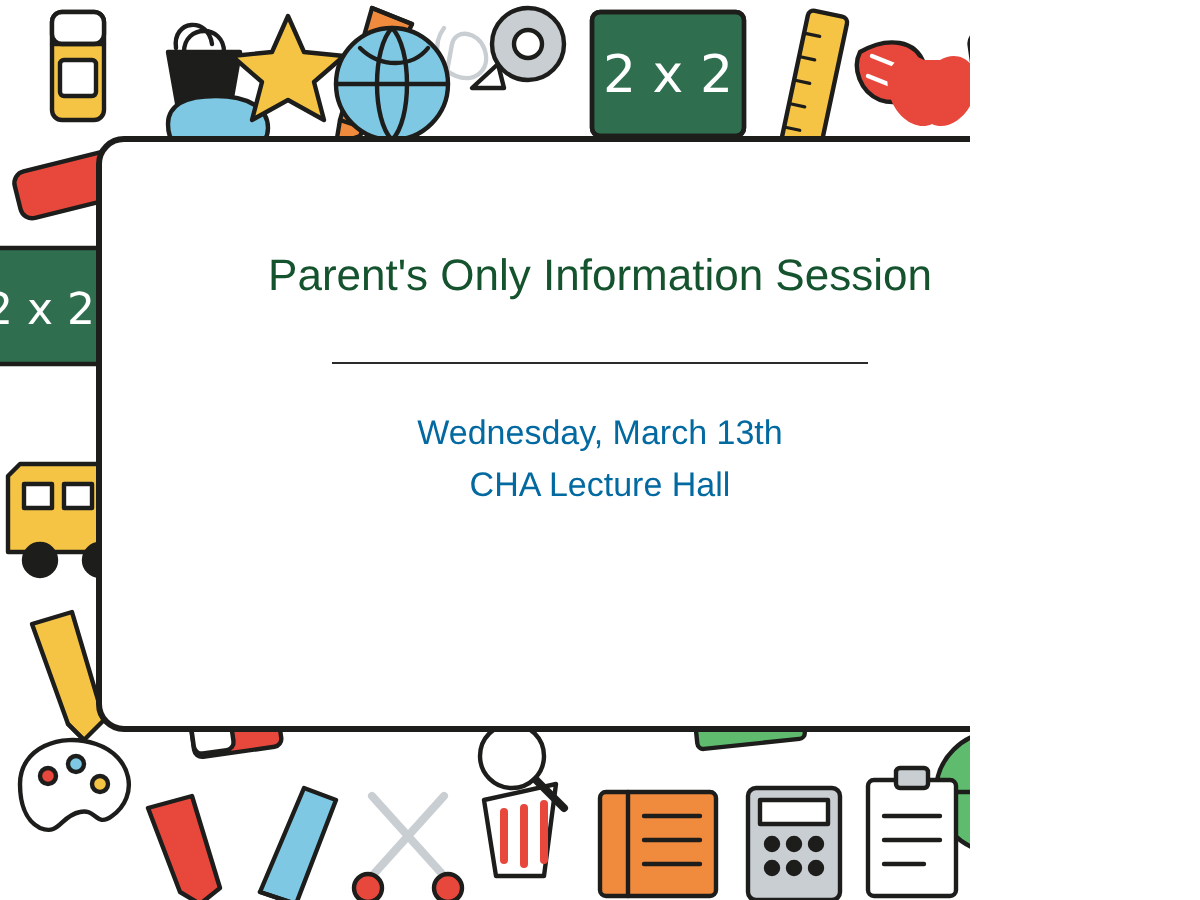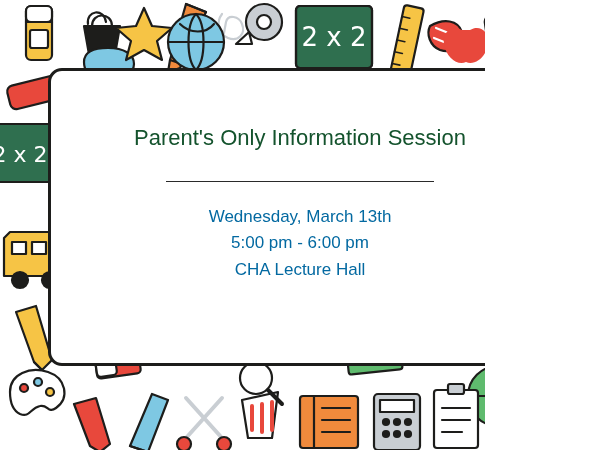--- a/index.html
+++ b/index.html
@@ -331,18 +331,17 @@
       </g>
 
     </g>
   </svg>
 
   <div id="card">
     <div id="subtitle">Parent's Only Information Session</div>
     <div id="divider"></div>
     <div id="details">
       <div>Wednesday, March 13th</div>
-      <div>5:00 pm - 6:00 pm</div>
       <div>CHA Lecture Hall</div>
     </div>
   </div>
 
 </div>
 
 </body></html>

